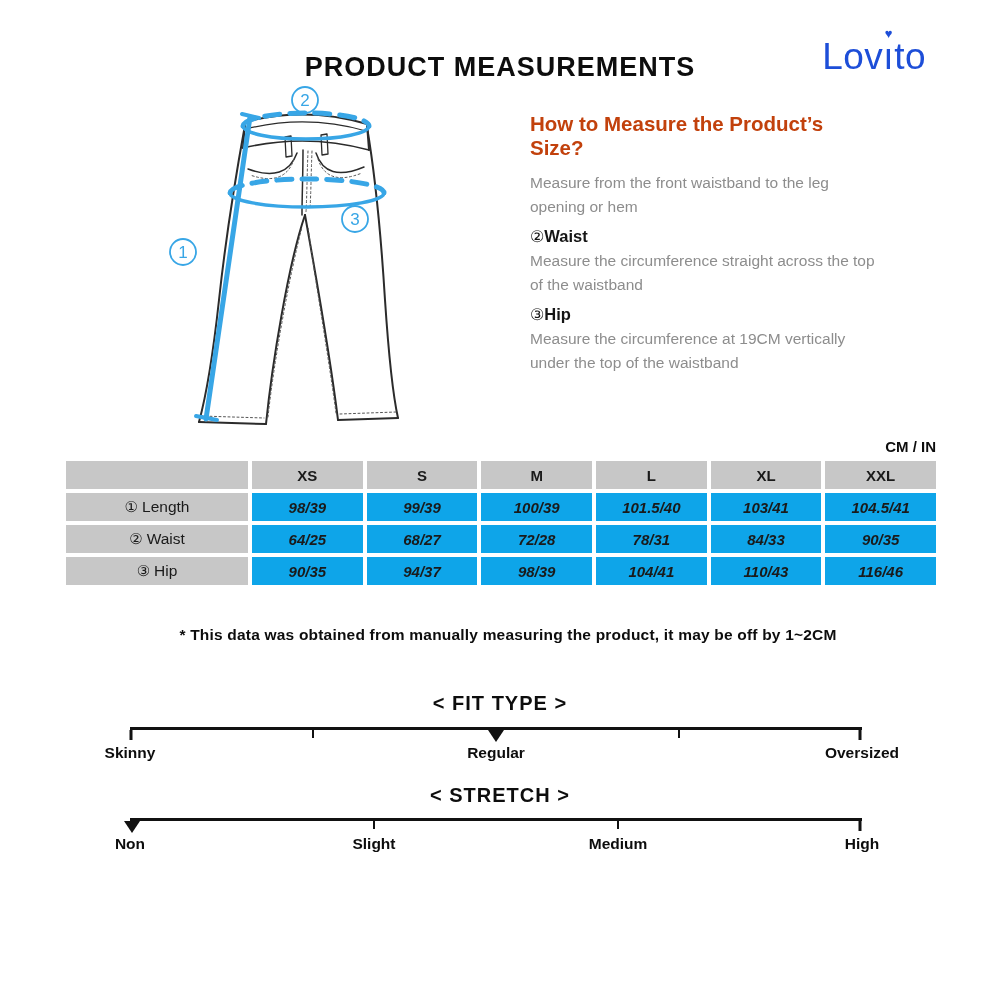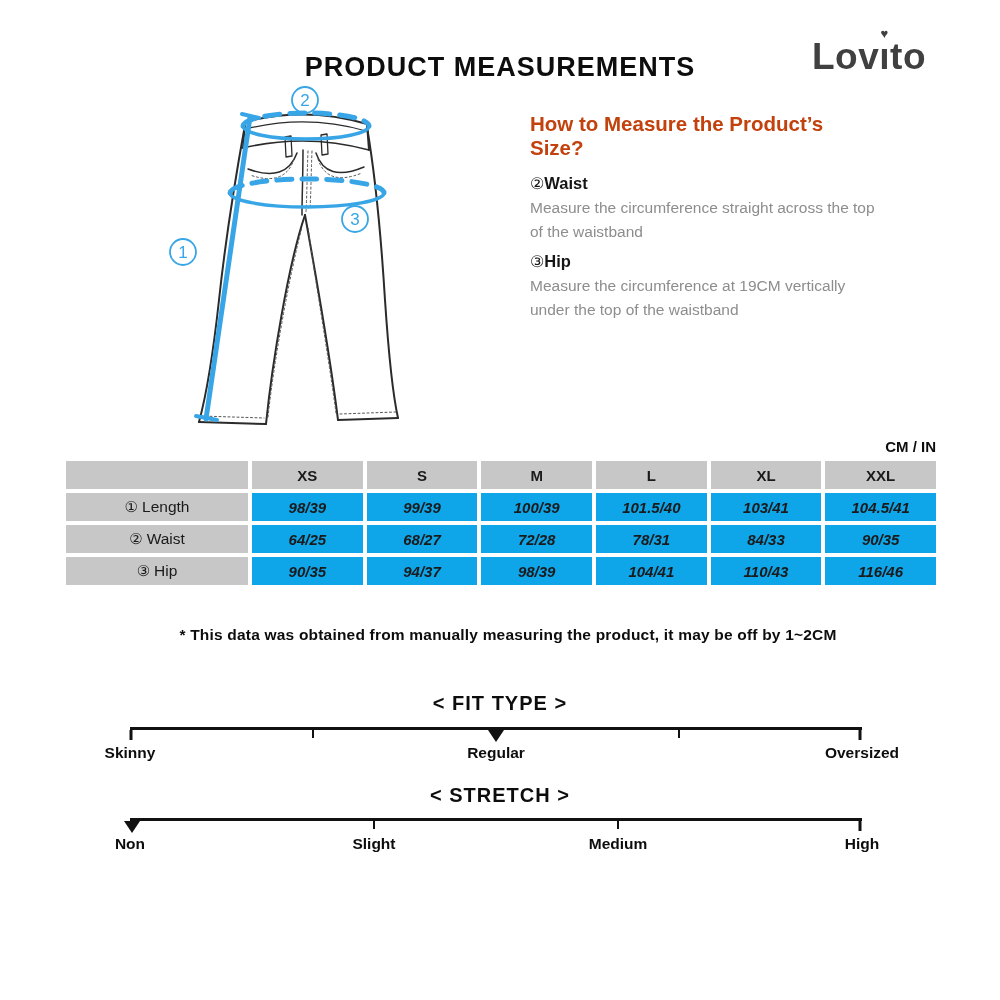--- a/index.html
+++ b/index.html
@@ -8,22 +8,22 @@
     position:relative; width:1000px; height:1000px; background:#ffffff;
     font-family:"Liberation Sans", sans-serif; color:#111; overflow:hidden;
   }
 
   
   .main-title {
     position:absolute; top:52px; left:0; width:100%; text-align:center;
     font-size:27px; font-weight:bold; letter-spacing:1px; color:#0d0d0d;
   }
   .logo {
-    position:absolute; top:38px; right:74px; font-size:37px; font-weight:bold;
-    color:#404040; letter-spacing:0.5px; line-height:1;
+    position:absolute; top:38px; right:74px; font-size:37px; font-weight:normal;
+    color:#1d4ed8; letter-spacing:0.5px; line-height:1;
   }
   .logo .logo-i { position:relative; display:inline-block; }
   .logo .logo-heart {
     position:absolute; left:50%; transform:translateX(-50%); top:-11px;
     font-size:13px; line-height:1;
   }
 
   
   .pants-svg { position:absolute; left:150px; top:85px; }
 
@@ -142,20 +142,21 @@
       <circle cx="33" cy="167" r="13" stroke-width="1.8"></circle>
       <text x="155" y="21" text-anchor="middle" fill="#38a6e6" stroke="none" font-size="17" font-family="Liberation Sans, sans-serif">2</text>
       <text x="205" y="140" text-anchor="middle" fill="#38a6e6" stroke="none" font-size="17" font-family="Liberation Sans, sans-serif">3</text>
       <text x="33" y="173" text-anchor="middle" fill="#38a6e6" stroke="none" font-size="17" font-family="Liberation Sans, sans-serif">1</text>
     </g>
   </svg>
 
   <div class="howto">
     <div class="howto-title">How to Measure the Product’s Size?</div>
 
+    <div class="ht-desc">Measure from the front waistband to the leg opening or hem</div>
 
     <div class="ht-label"><span class="ht-num">②</span><span>Waist</span></div>
     <div class="ht-desc">Measure the circumference straight across the top of the waistband</div>
 
     <div class="ht-label"><span class="ht-num">③</span><span>Hip</span></div>
     <div class="ht-desc">Measure the circumference at 19CM vertically under the top of the waistband</div>
   </div>
 
   <div class="units">CM / IN</div>
 

